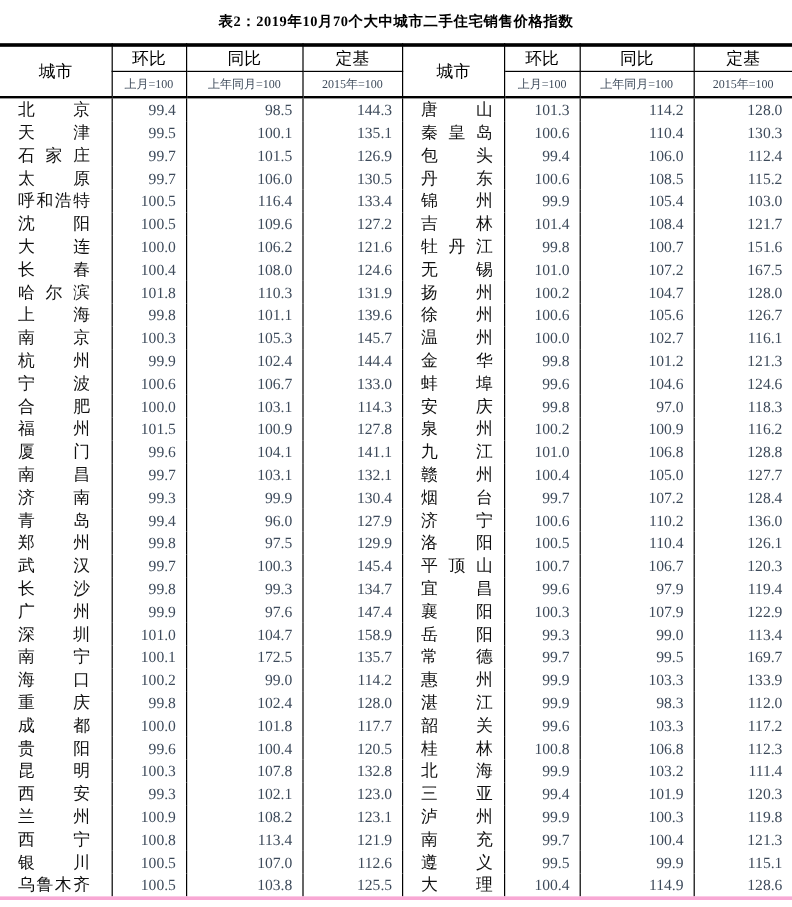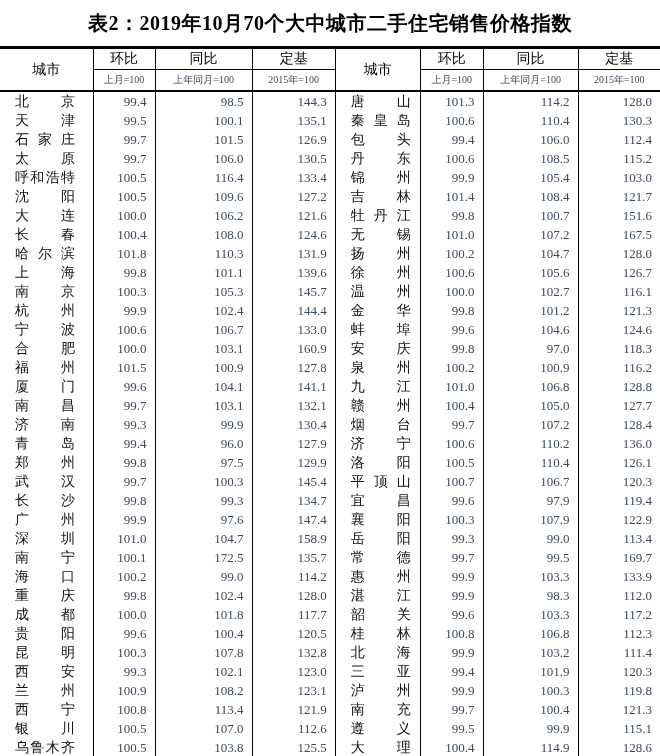--- a/index.html
+++ b/index.html
@@ -12,31 +12,31 @@
     width: 660px;
     height: 756px;
     background: #ffffff;
     box-sizing: border-box;
     overflow: hidden;
   }
   .title {
     margin: 0;
     padding: 10px 0 9px 0;
     text-align: center;
-    font-size: 20px;
+    font-size: 12px;
     font-weight: bold;
     color: #000000;
     letter-spacing: 0.5px;
   }
   table.price-table {
     width: 660px;
     border-collapse: collapse;
     table-layout: fixed;
     border-top: 3px solid #000000;
-    border-bottom: 3px solid #8b5cf6;
+    border-bottom: 3px solid #f9a8d4;
   }
   thead th {
     font-weight: normal;
     font-size: 14px;
     color: #000000;
     text-align: center;
     vertical-align: middle;
     padding: 0;
   }
   thead tr.h-top th { height: 20px; }
@@ -305,21 +305,21 @@
     <td class="num divider">104.6</td>
     <td class="num">124.6</td>
   </tr>
 
   <tr>
     <td class="divider">
             <div class="city-name">合肥</div>
           </td>
     <td class="num divider">100.0</td>
     <td class="num divider">103.1</td>
-    <td class="num divider">160.9</td>
+    <td class="num divider">114.3</td>
     <td class="divider">
             <div class="city-name">安庆</div>
           </td>
     <td class="num divider">99.8</td>
     <td class="num divider">97.0</td>
     <td class="num">118.3</td>
   </tr>
 
   <tr>
     <td class="divider">

